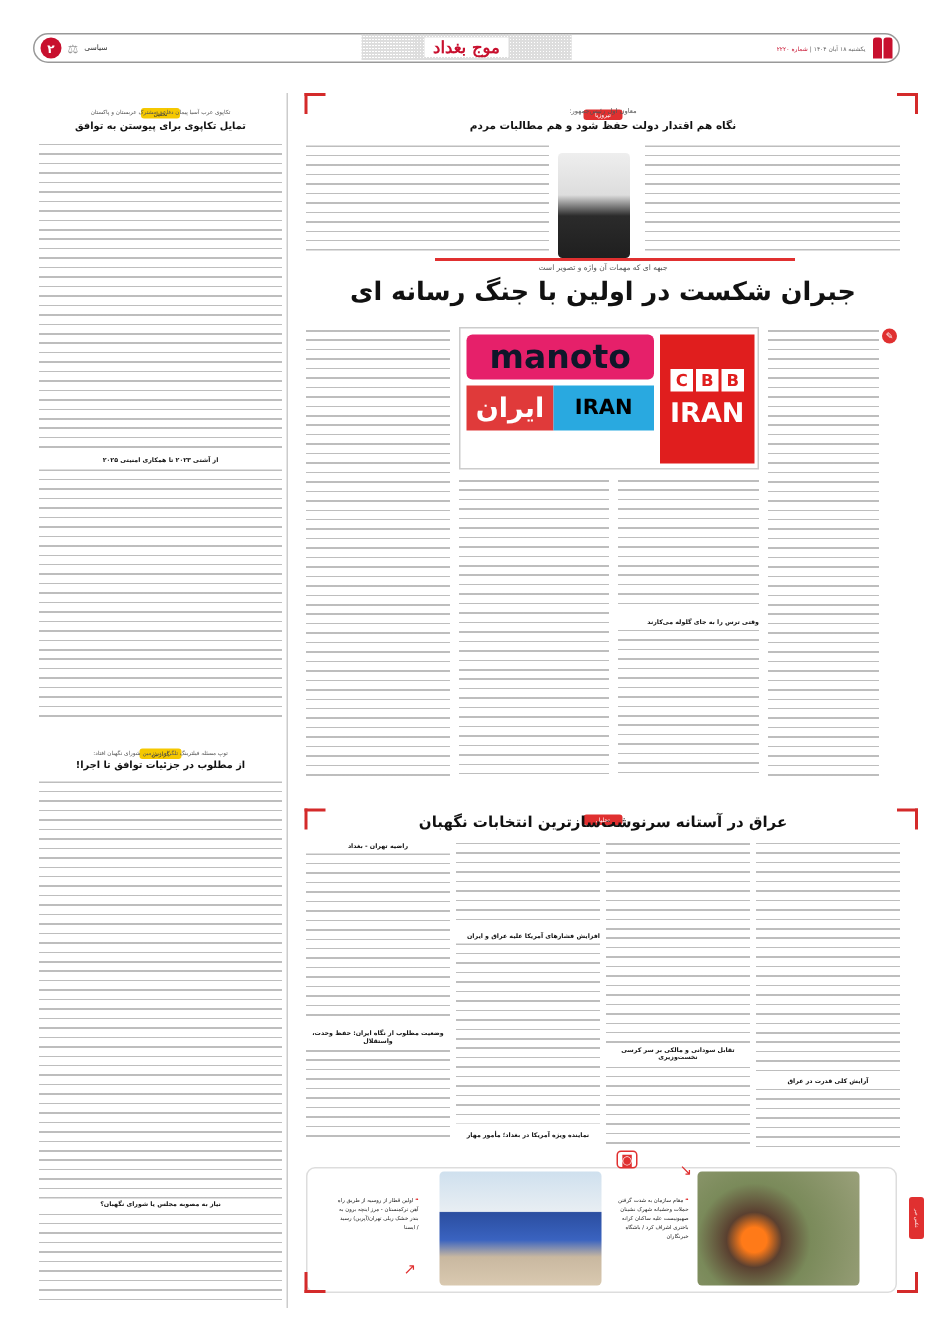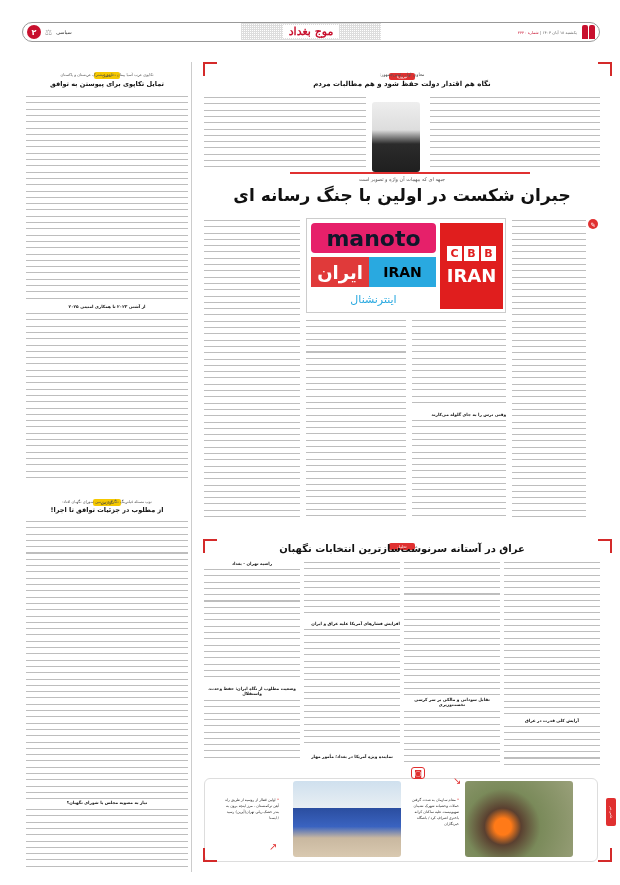--- a/index.html
+++ b/index.html
@@ -93,21 +93,20 @@
 <div class="lines" style="left:412px;top:320px;width:94px;height:88px"></div>
 <div class="sub" style="left:412px;top:412px;width:94px;text-align:right">وقتی ترس را به جای گلوله می‌کارند</div>
 <div class="lines" style="left:412px;top:420px;width:94px;height:100px"></div>
 <div class="lines" style="left:306px;top:320px;width:100px;height:200px"></div>
 <div class="lines" style="left:204px;top:220px;width:96px;height:300px"></div>
 
 <div class="media-logo">
   <div class="mano">manoto</div>
   <div class="iran-r">ایران</div>
   <div class="iran-b">IRAN</div>
-  <div class="intl">اینترنشنال</div>
   <div class="bbc">
     <div class="bbc-boxes">
       <span>B</span>
       <span>B</span>
       <span>C</span>
     </div>
     <div class="bbc-news">IRAN</div>
   </div>
 </div>
 

